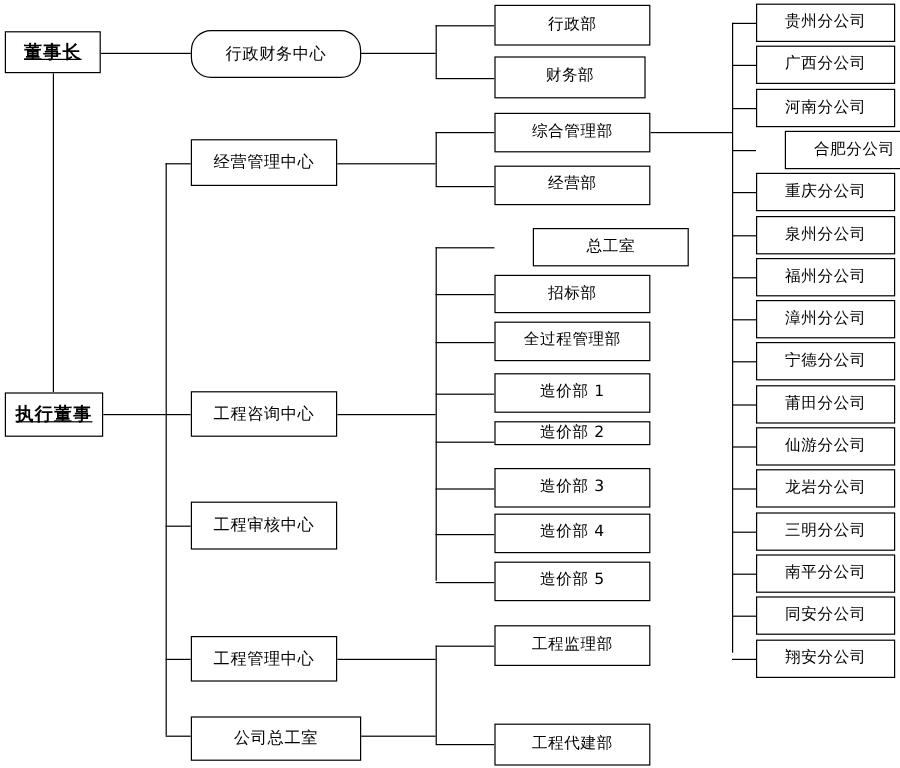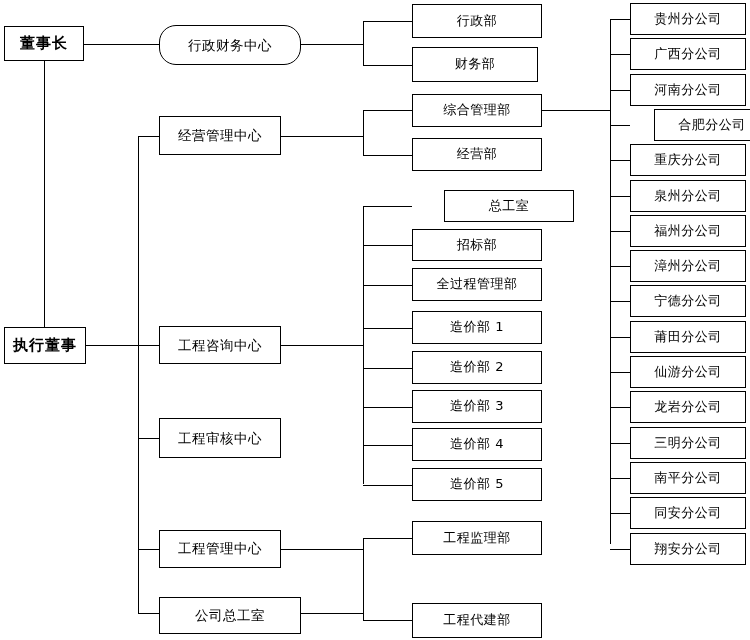--- a/index.html
+++ b/index.html
@@ -31,20 +31,21 @@
     font-size: 14px;
     line-height: 1.1;
     letter-spacing: 0.5px;
     z-index: 3;
     white-space: nowrap;
   }
   .node.root {
     font-weight: bold;
     font-size: 15px;
     letter-spacing: 1px;
+    text-decoration: underline;
   }
   .node.small {
     font-size: 13px;
   }
   .node.branch {
     font-size: 13.5px;
   }
   .line {
     position: absolute;
     background: #000000;
@@ -155,21 +156,21 @@
       </div>
       <div class="node small" style="left: 412px; top: 229px; width: 130px; height: 32px;">
         <span>招标部</span>
       </div>
       <div class="node small" style="left: 412px; top: 268px; width: 130px; height: 33px;">
         <span>全过程管理部</span>
       </div>
       <div class="node small" style="left: 412px; top: 311px; width: 130px; height: 33px;">
         <span>造价部 1</span>
       </div>
-      <div class="node small" style="left: 412px; top: 351px; width: 130px; height: 33px;">
+      <div class="node small" style="left: 412px; top: 351px; width: 130px; height: 20px;">
         <span>造价部 2</span>
       </div>
       <div class="node small" style="left: 412px; top: 390px; width: 130px; height: 33px;">
         <span>造价部 3</span>
       </div>
       <div class="node small" style="left: 412px; top: 428px; width: 130px; height: 33px;">
         <span>造价部 4</span>
       </div>
       <div class="node small" style="left: 412px; top: 468px; width: 130px; height: 33px;">
         <span>造价部 5</span>

